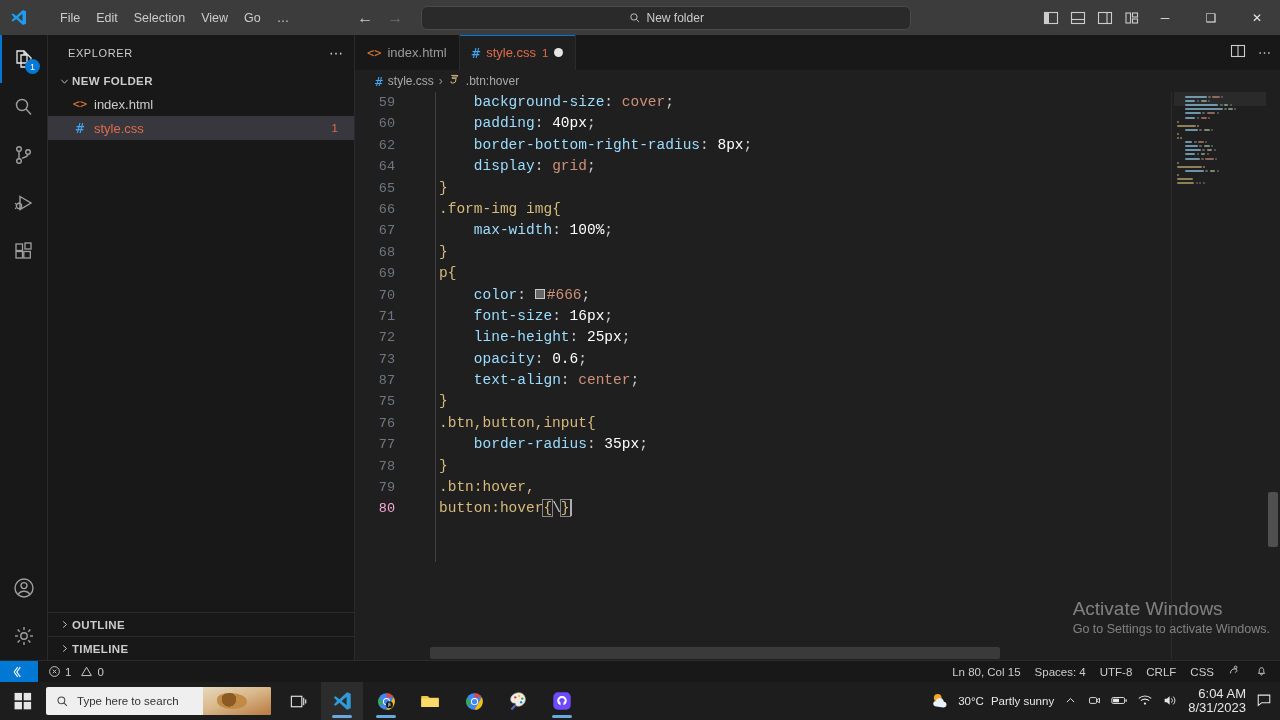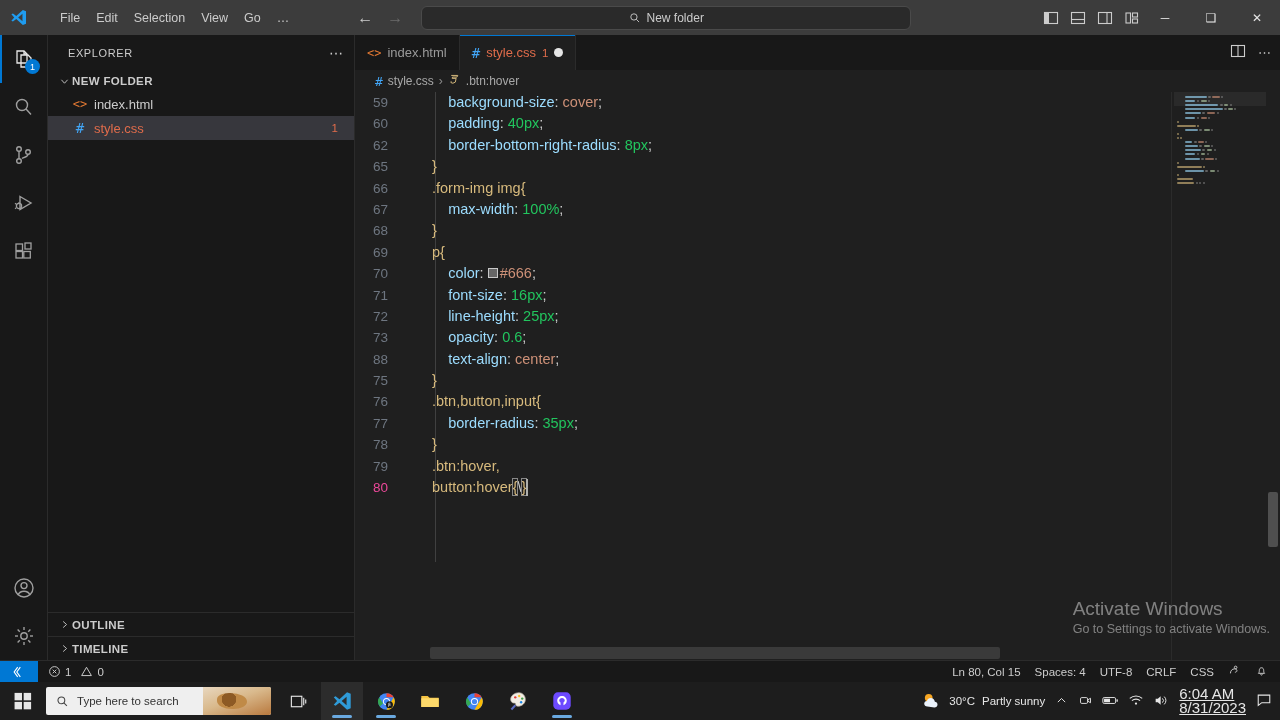--- a/index.html
+++ b/index.html
@@ -111,38 +111,38 @@
   .tab-actions { position: absolute; right: 8px; top: 0; height: 35px; display: flex; align-items: center; gap: 12px; }
 
   .breadcrumb {
     height: 22px; display: flex; align-items: center; gap: 5px;
     padding-left: 20px; font-size: 12px; color: #a9a9a9; background: #1f1f1f;
   }
   .breadcrumb .sep { color: #8a8a8a; }
 
   .code-wrap { position: relative; height: 568px; background: #1f1f1f; overflow: hidden; }
   .code {
-    position: absolute; top: 0; left: 0; right: 0;
-    font-family: Liberation Sans, sans-serif;
+    position: absolute; top: 0; left: 7px; right: 0;
+    font-family: Liberation Mono, monospace;
     font-size: 14.5px; line-height: 21.4px;
   }
   .cl { display: flex; height: 21.4px; white-space: pre; }
   .ln {
     width: 55px; min-width: 55px; text-align: right; padding-right: 22px;
     color: #6e7681; font-size: 13.5px;
   }
-  .cl.cur .ln { color: #ec4899; }
+  .cl.cur .ln { color: #f9a8d4; }
   .ctext { position: relative; padding-left: 22px; }
   .ind { color: #404040; }
 
   
   .s-sel  { color: #d7ba7d; }   
   .s-prop { color: #9cdcfe; }   
   .s-val  { color: #ce9178; }   
-  .s-num  { color: #22c55e; text-align: center; }   
+  .s-num  { color: #ffffff; text-align: center; }   
   .s-pun  { color: #cccccc; }   
   .s-brace{ color: #d7ba7d; }
   .swatch {
     display: inline-block; width: 10px; height: 10px; background: #666666;
     border: 1px solid #c8c8c8; vertical-align: middle; margin-right: 2px; position: relative; top: -1px;
   }
   .brace-box { outline: 1px solid #888; }
   .cursor {
     display: inline-block; width: 2px; height: 17px; background: #aeafad;
     vertical-align: middle; position: relative; top: -1px;
@@ -203,21 +203,21 @@
   }
   .tb-icons { display: flex; align-items: center; gap: 2px; margin-left: 6px; }
   .tb-ic { width: 42px; height: 38px; display: flex; align-items: center; justify-content: center; position: relative; }
   .tb-ic.running::after {
     content:''; position:absolute; bottom:2px; left:50%; transform: translateX(-50%);
     width: 20px; height: 3px; border-radius: 2px; background: #6aa9e0;
   }
   .tb-ic.active { background: #ffffff12; }
   .tray { margin-left: auto; display: flex; align-items: center; gap: 10px; padding-right: 8px; font-size: 11.5px; color: #e6e6e6; }
   .weather { display: flex; align-items: center; gap: 7px; }
-  .clock { text-align: left; line-height: 14px; font-size: 15px; text-decoration: underline; }
+  .clock { text-align: right; line-height: 14px; font-size: 13px; }
   .tray-ic { display: flex; align-items: center; gap: 9px; }
 </style>
 </head>
 <body>
 
 <div class="app">
 
   <div class="titlebar">
     <div class="vscode-logo">
       <svg width="19" height="19" viewBox="0 0 24 24">
@@ -421,30 +421,31 @@
       </span>
       <span>.btn:hover</span>
     </div>
 
     <div class="code-wrap">
       <div class="indent-guide" style="height:470px;"></div>
       <div class="code" id="code-lines">
           <div class="cl"><span class="ln">59</span><span class="ctext"><span class="ind">    </span><span class="s-prop">background-size</span><span class="s-pun">: </span><span class="s-val">cover</span><span class="s-pun">;</span></span></div>
           <div class="cl"><span class="ln">60</span><span class="ctext"><span class="ind">    </span><span class="s-prop">padding</span><span class="s-pun">: </span><span class="s-num">40px</span><span class="s-pun">;</span></span></div>
           <div class="cl"><span class="ln">62</span><span class="ctext"><span class="ind">    </span><span class="s-prop">border-bottom-right-radius</span><span class="s-pun">: </span><span class="s-num">8px</span><span class="s-pun">;</span></span></div>
+          <div class="cl"><span class="ln">64</span><span class="ctext"><span class="ind">    </span><span class="s-prop">display</span><span class="s-pun">: </span><span class="s-val">grid</span><span class="s-pun">;</span></span></div>
           <div class="cl"><span class="ln">65</span><span class="ctext"><span class="s-brace">}</span></span></div>
           <div class="cl"><span class="ln">66</span><span class="ctext"><span class="s-sel">.form-img img</span><span class="s-brace">{</span></span></div>
           <div class="cl"><span class="ln">67</span><span class="ctext"><span class="ind">    </span><span class="s-prop">max-width</span><span class="s-pun">: </span><span class="s-num">100%</span><span class="s-pun">;</span></span></div>
           <div class="cl"><span class="ln">68</span><span class="ctext"><span class="s-brace">}</span></span></div>
           <div class="cl"><span class="ln">69</span><span class="ctext"><span class="s-sel">p</span><span class="s-brace">{</span></span></div>
           <div class="cl"><span class="ln">70</span><span class="ctext"><span class="ind">    </span><span class="s-prop">color</span><span class="s-pun">: </span><span class="swatch" style="background: rgb(102, 102, 102);"></span><span class="s-val">#666</span><span class="s-pun">;</span></span></div>
           <div class="cl"><span class="ln">71</span><span class="ctext"><span class="ind">    </span><span class="s-prop">font-size</span><span class="s-pun">: </span><span class="s-num">16px</span><span class="s-pun">;</span></span></div>
           <div class="cl"><span class="ln">72</span><span class="ctext"><span class="ind">    </span><span class="s-prop">line-height</span><span class="s-pun">: </span><span class="s-num">25px</span><span class="s-pun">;</span></span></div>
           <div class="cl"><span class="ln">73</span><span class="ctext"><span class="ind">    </span><span class="s-prop">opacity</span><span class="s-pun">: </span><span class="s-num">0.6</span><span class="s-pun">;</span></span></div>
-          <div class="cl"><span class="ln">88</span><span class="ctext"><span class="ind">    </span><span class="s-prop">text-align</span><span class="s-pun">: </span><span class="s-val">center</span><span class="s-pun">;</span></span></div>
+          <div class="cl"><span class="ln">87</span><span class="ctext"><span class="ind">    </span><span class="s-prop">text-align</span><span class="s-pun">: </span><span class="s-val">center</span><span class="s-pun">;</span></span></div>
           <div class="cl"><span class="ln">75</span><span class="ctext"><span class="s-brace">}</span></span></div>
           <div class="cl"><span class="ln">76</span><span class="ctext"><span class="s-sel">.btn,button,input</span><span class="s-brace">{</span></span></div>
           <div class="cl"><span class="ln">77</span><span class="ctext"><span class="ind">    </span><span class="s-prop">border-radius</span><span class="s-pun">: </span><span class="s-num">35px</span><span class="s-pun">;</span></span></div>
           <div class="cl"><span class="ln">78</span><span class="ctext"><span class="s-brace">}</span></span></div>
           <div class="cl"><span class="ln">79</span><span class="ctext"><span class="s-sel">.btn:hover,</span></span></div>
           <div class="cl cur"><span class="ln">80</span><span class="ctext"><span class="s-sel">button:hover</span><span class="s-brace brace-box">{</span><span class="s-pun">\</span><span class="s-brace brace-box">}</span><span class="cursor"></span></span></div>
         </div>
 
       <div class="editor-vline"></div>
       <div class="minimap" id="minimap">

